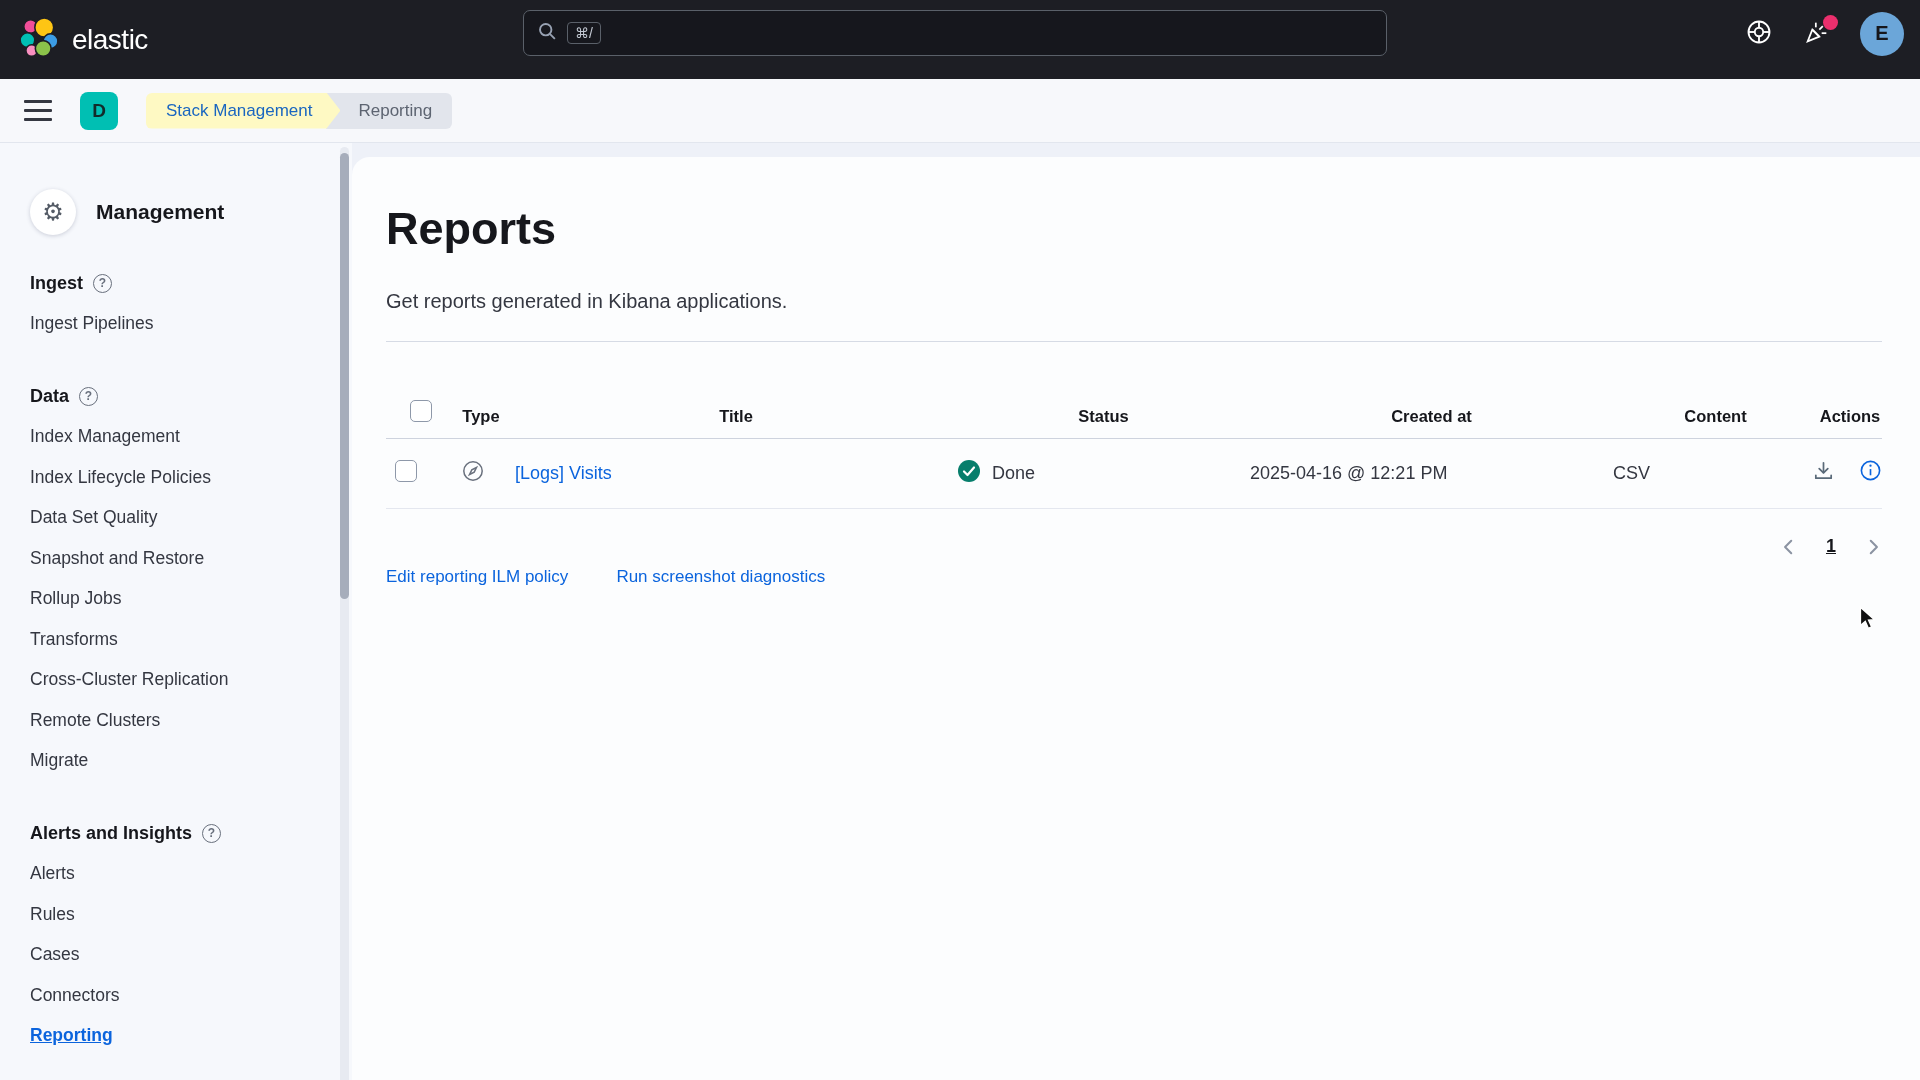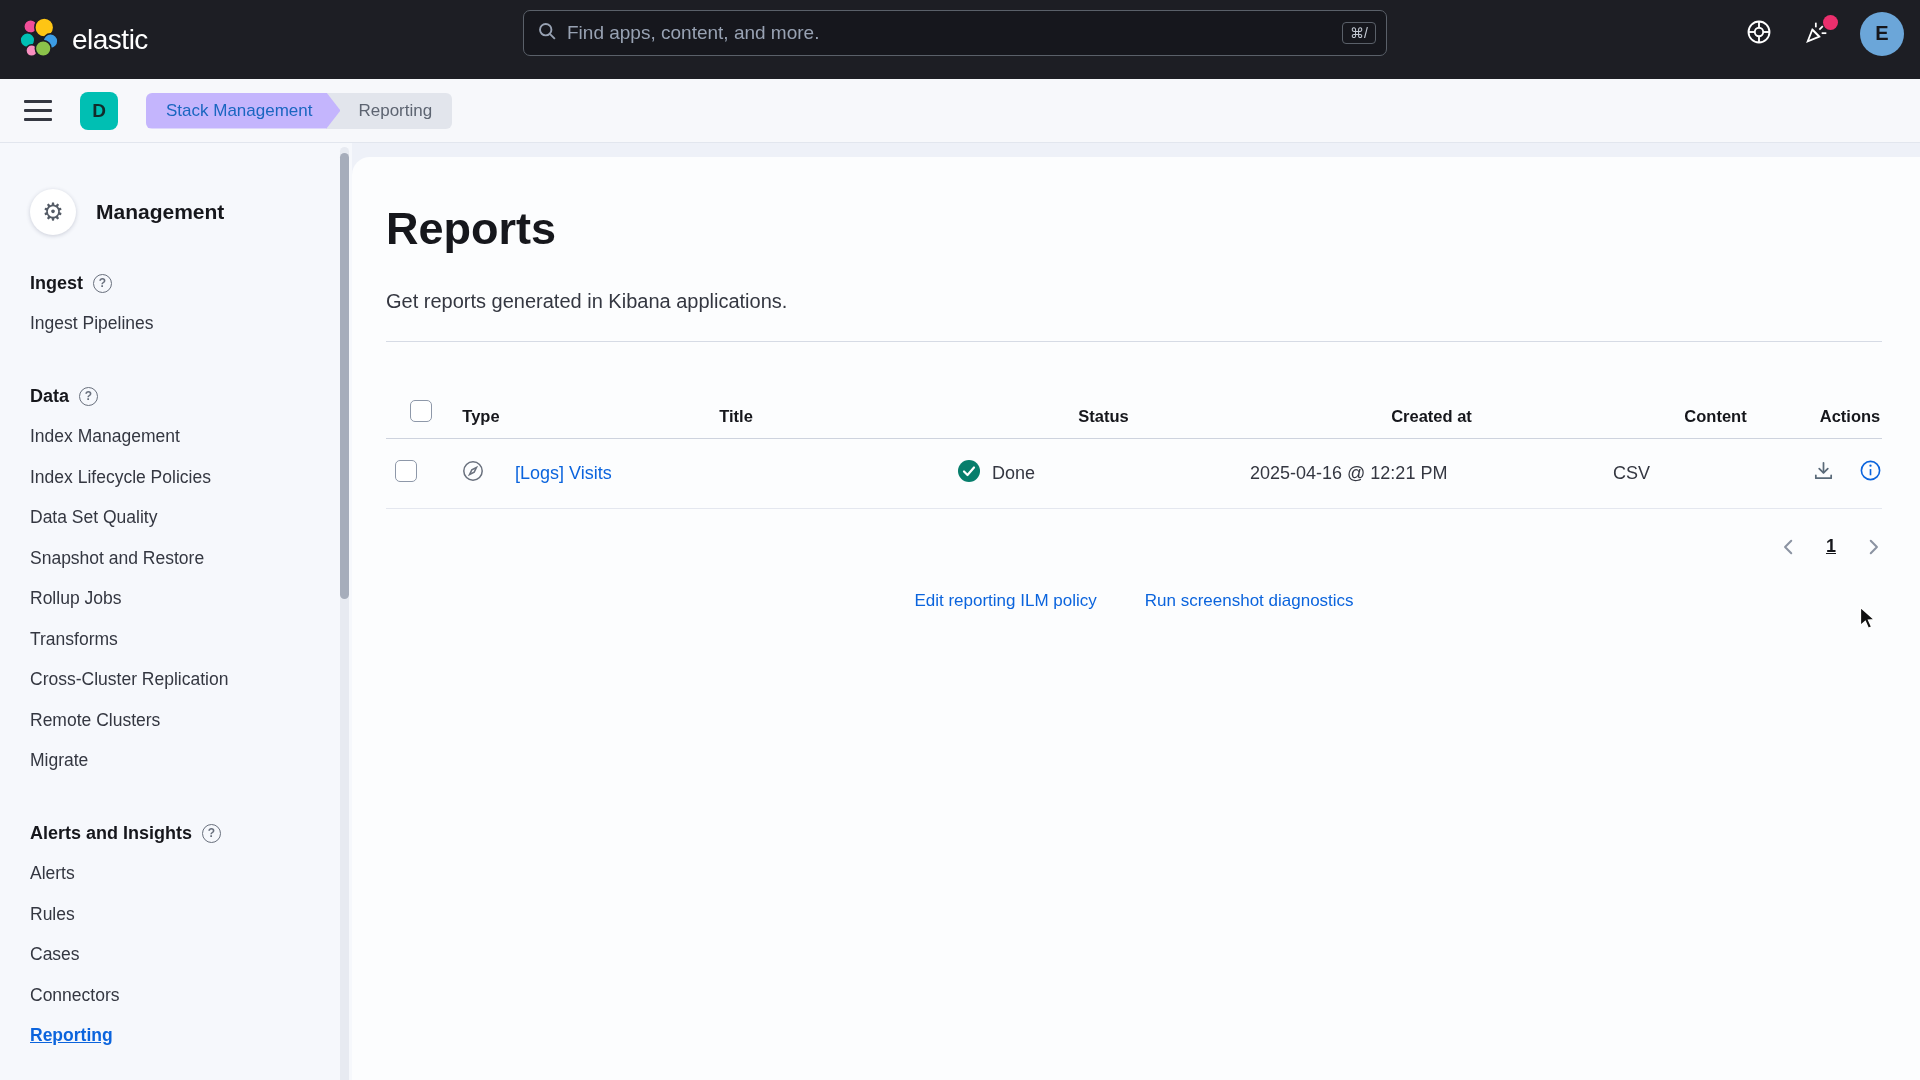--- a/index.html
+++ b/index.html
@@ -46,21 +46,21 @@
   }
   .hamburger { display: flex; flex-direction: column; gap: 6px; cursor: pointer; padding: 4px 2px; }
   .hamburger span { width: 28px; height: 3px; background: #343741; border-radius: 1px; }
   .space-badge {
     width: 38px; height: 38px; border-radius: 8px; background: #00bfb3;
     display: flex; align-items: center; justify-content: center;
     color: #122b2a; font-size: 19px; font-weight: 700; margin-left: 6px; cursor: pointer;
   }
   .crumbs { display: flex; align-items: center; margin-left: 8px; }
   .crumb-first {
-    position: relative; z-index: 2; background: #c4b5fd; color: #1a66c0;
+    position: relative; z-index: 2; background: #fef9c3; color: #1a66c0;
     font-size: 17px; height: 36px; display: flex; align-items: center;
     padding: 0 28px 0 20px; border-radius: 6px 0 0 6px;
     clip-path: polygon(0 0, calc(100% - 14px) 0, 100% 50%, calc(100% - 14px) 100%, 0 100%);
     cursor: pointer;
   }
   .crumb-last {
     position: relative; z-index: 1; background: #e2e5ec; color: #5d6471;
     font-size: 17px; height: 36px; display: flex; align-items: center;
     padding: 0 20px 0 32px; margin-left: -14px; border-radius: 0 6px 6px 0;
   }
@@ -129,21 +129,21 @@
   .status-cell { display: flex; align-items: center; gap: 11px; }
   .actions-cell { display: flex; justify-content: flex-end; gap: 24px; align-items: center; }
 
   
   .pagination {
     display: flex; justify-content: flex-end; align-items: center; gap: 28px;
     margin-top: 18px; height: 40px;
   }
   .page-num { font-size: 18px; font-weight: 700; color: #16171c; text-decoration: underline; cursor: pointer; }
   .page-chev { display: flex; align-items: center; cursor: pointer; }
-  .footer-links { display: flex; justify-content: center; gap: 48px; margin-top: 24px; }
+  .footer-links { display: flex; justify-content: flex-start; gap: 48px; }
   .footer-link { color: #0b64dd; font-size: 17px; font-weight: 500; cursor: pointer; }
 
   
   .cursor { position: absolute; left: 1855px; top: 605px; z-index: 99; pointer-events: none; }
 </style>
 </head>
 <body>
 
 <div class="top-bar">
   <div class="logo">
@@ -160,21 +160,20 @@
     <span class="logo-text">elastic</span>
   </div>
 
   <div class="search-box">
     <span>
       <svg width="19" height="19" viewBox="0 0 16 16" fill="none" stroke="#98a2b3" stroke-width="1.6">
         <circle cx="6.5" cy="6.5" r="4.8"></circle>
           <line x1="10.2" y1="10.2" x2="14.2" y2="14.2"></line>
       </svg>
     </span>
-    <input type="text" placeholder="Find apps, content, and more." style="">
     <span class="kbd-badge">⌘/</span>
   </div>
 
   <div class="top-icons">
     <div class="icon-btn">
       <span>
         <svg width="28" height="28" viewBox="0 0 24 24" fill="none" stroke="#fff" stroke-width="1.6">
           <circle cx="12" cy="12" r="9"></circle>
             <circle cx="12" cy="12" r="3.6"></circle>
           <line x1="12" y1="3" x2="12" y2="8.4"></line>

